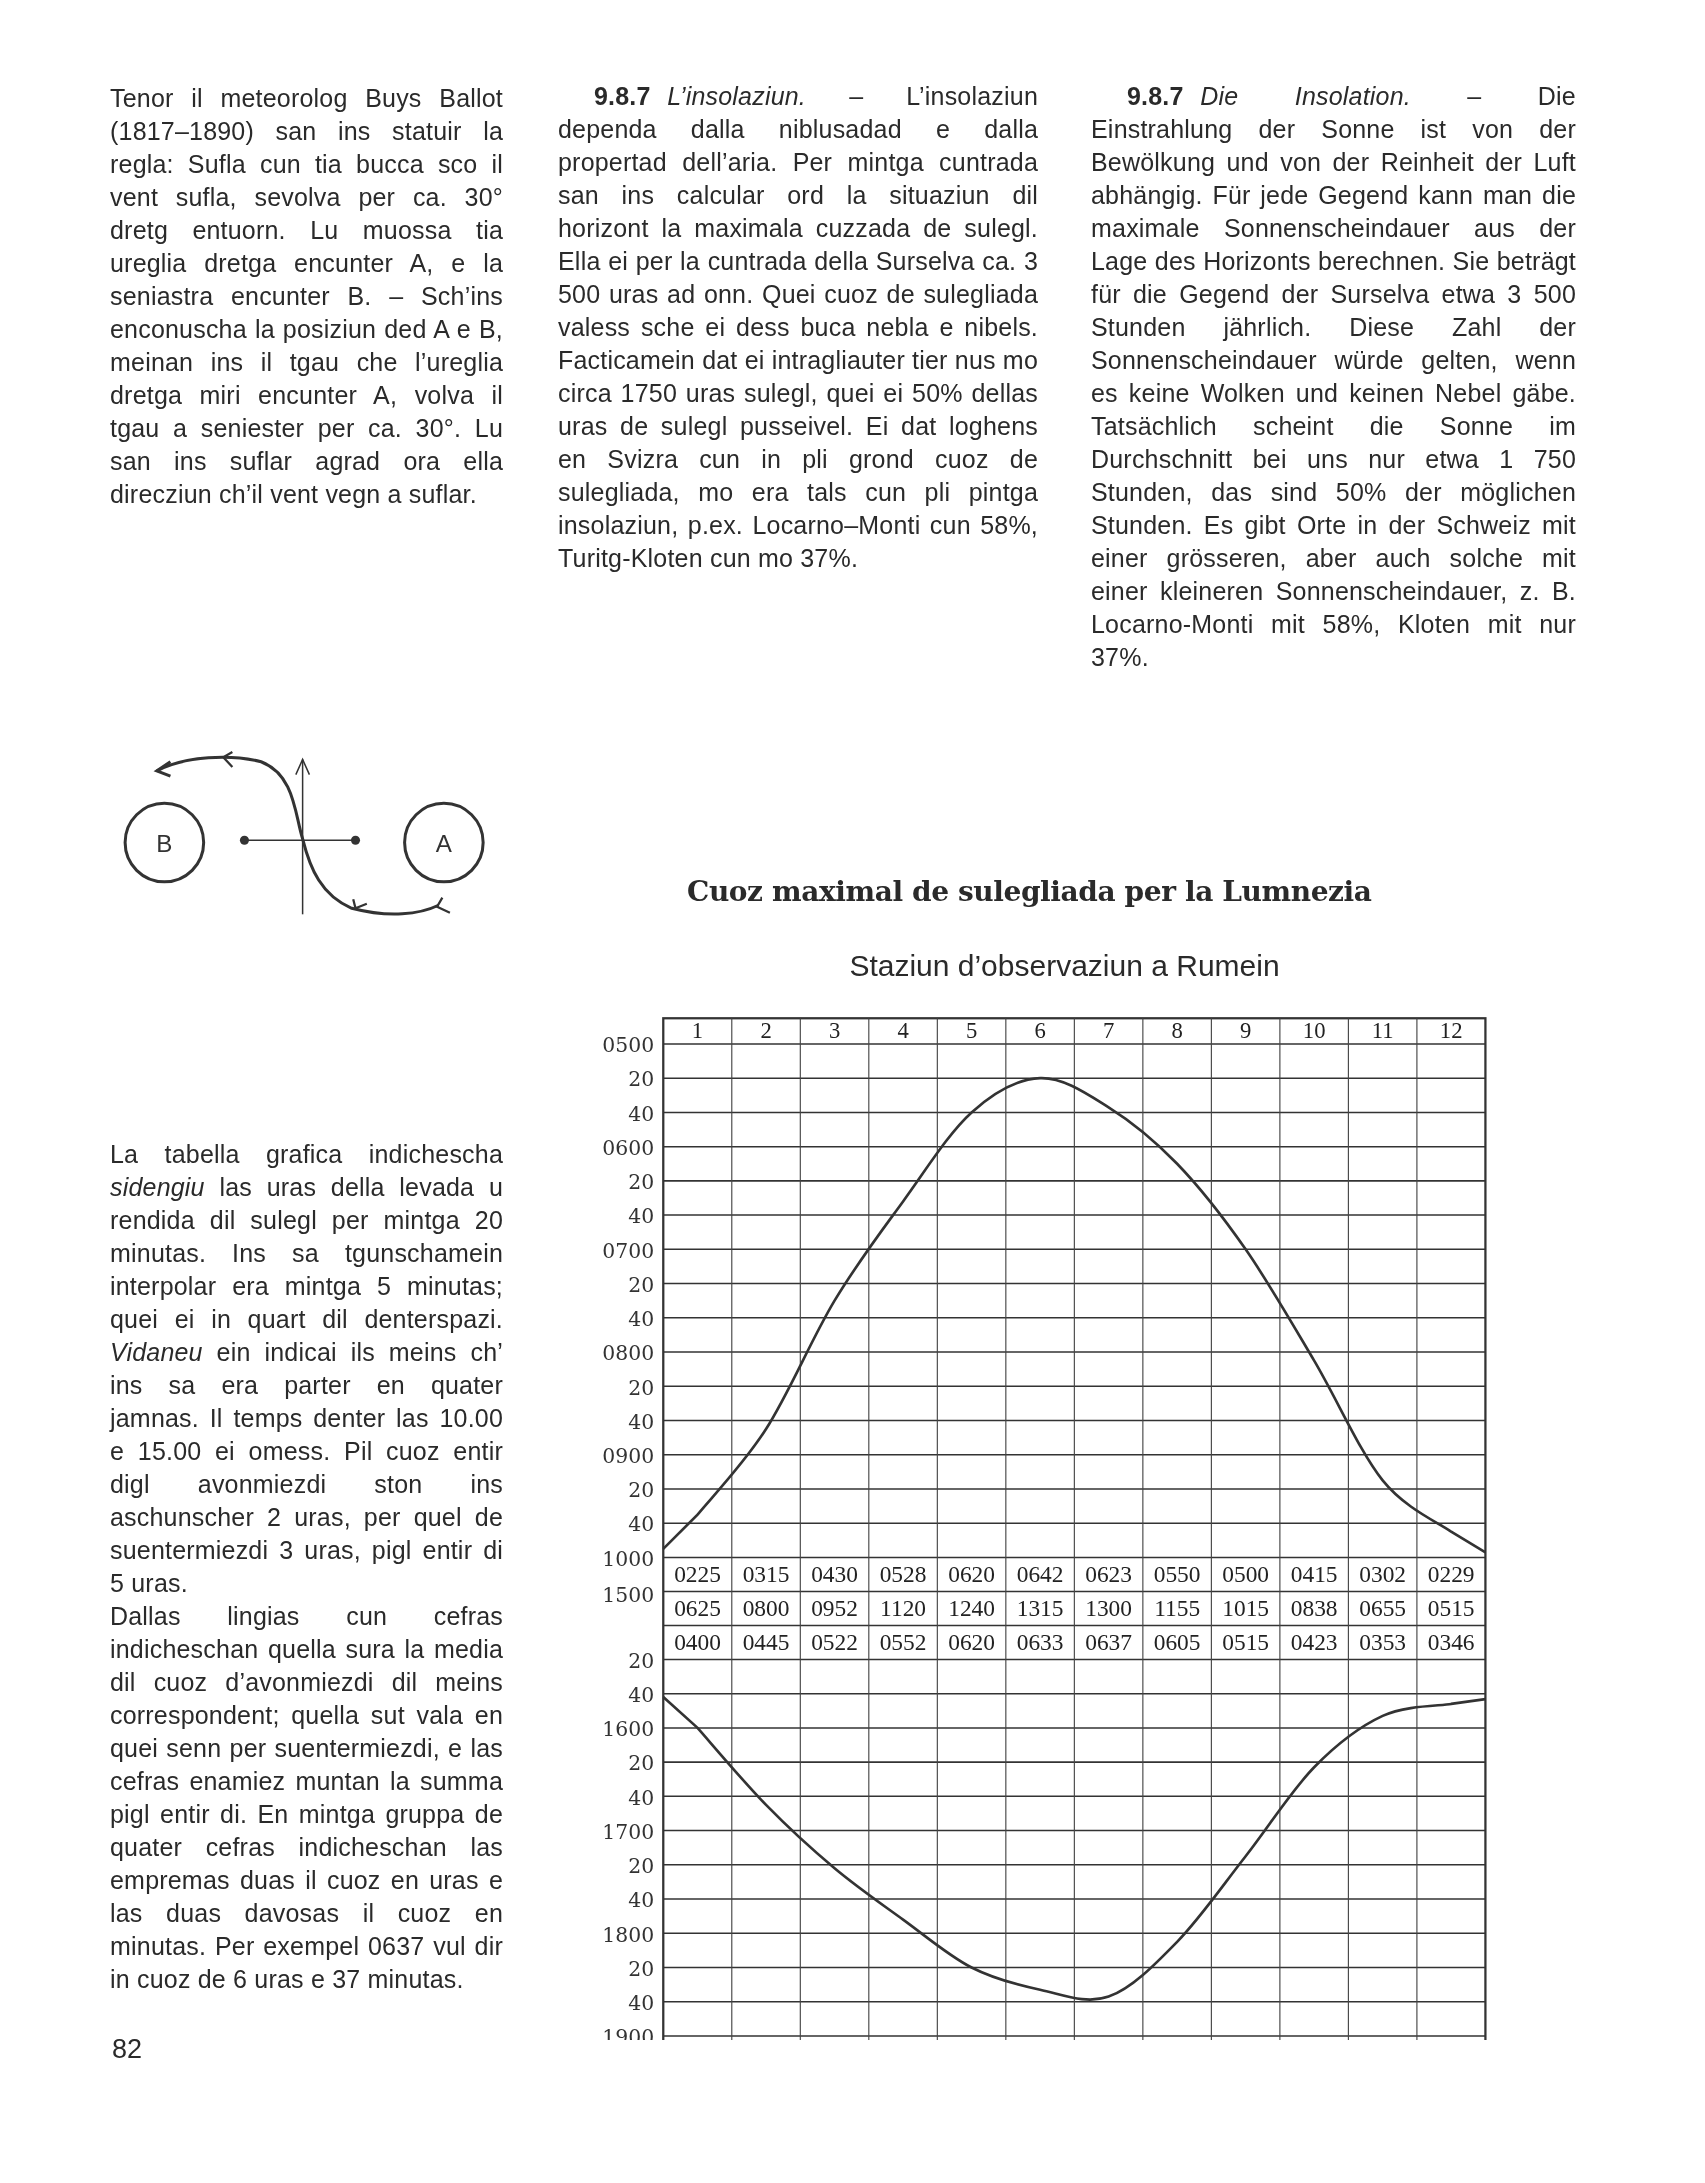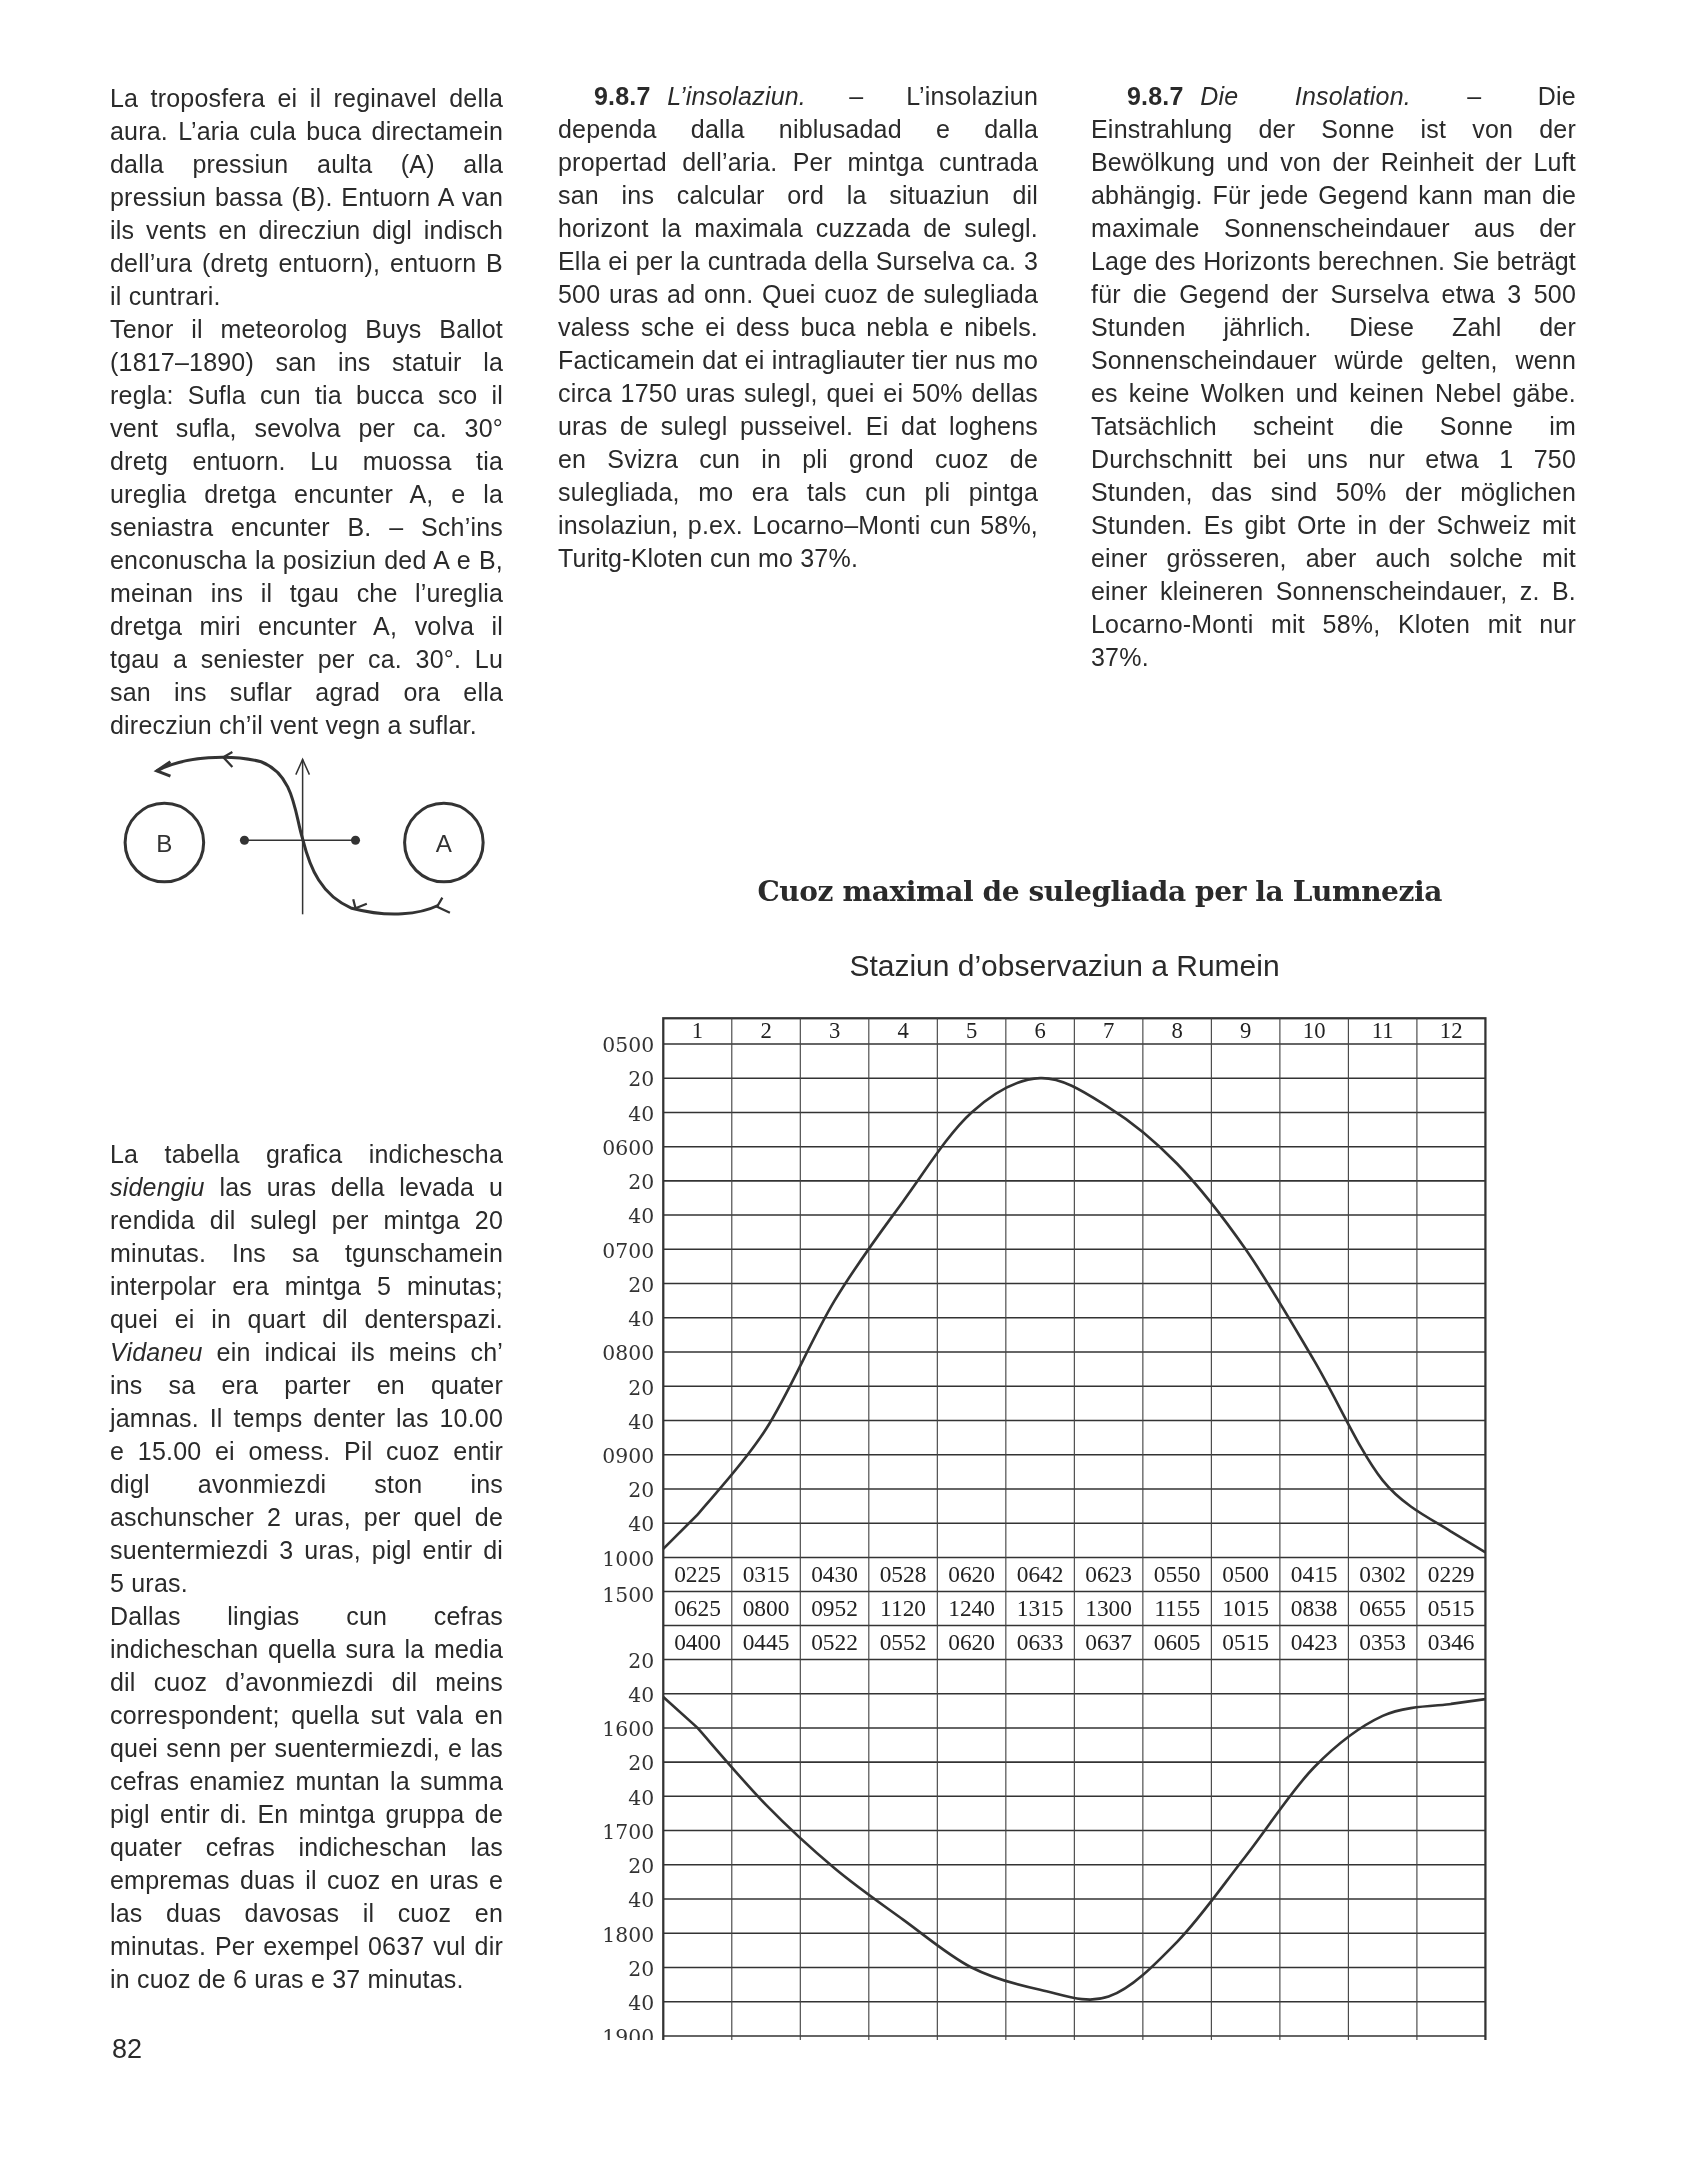--- a/index.html
+++ b/index.html
@@ -8,32 +8,31 @@
   .col p { margin:0; }
   #col1 { left:110px; top:82px; width:393px; }
   #col2 { left:558px; top:80px; width:480px; }
   #col3 { left:1091px; top:80px; width:485px; }
   #col1b { left:110px; top:1138px; width:393px; }
   .bold { font-weight:bold; }
   .ital { font-style:italic; }
   .sec { font-weight:bold; margin-right:16.6px;margin-left:36px; }
   #page-num { position:absolute; left:112px; top:2034px; font-size:27px; }
   #diagram { position:absolute; left:110px; top:733px; width:423px; height:204px; }
-  #chart-title { position:absolute; left:687px; top:875px; width:755px; text-align:right; font-family:"DejaVu Serif", serif; font-weight:bold; font-size:28px; letter-spacing:-0.4px; }
+  #chart-title { position:absolute; left:687px; top:875px; width:755px; text-align:left; font-family:"DejaVu Serif", serif; font-weight:bold; font-size:28px; letter-spacing:-0.4px; }
   #chart-subtitle { position:absolute; left:687px; top:949px; width:755px; text-align:center; font-family:Liberation Sans, sans-serif; font-size:30px; }
   #chart { position:absolute; left:559px; top:997px; width:937px; height:1043px; }
   .axl { font-family:"DejaVu Serif", serif; font-size:27px; fill:#333; }
   .tcell { font-family:"Liberation Serif", serif; font-size:31px; fill:#222; }
   .mon { font-family:"Liberation Serif", serif; font-size:30px; fill:#222; }
 </style>
 </head>
 <body>
 
 <div id="col1" class="col">
-  <p>La troposfera ei il reginavel della aura. L’aria cula buca directamein dalla pressiun aulta (A) alla pressiun bassa (B). Entuorn A van ils vents en direcziun digl indisch dell’ura (dretg entuorn), entuorn B il cuntrari.</p>
   <p>Tenor il meteorolog Buys Ballot (1817–1890) san ins statuir la regla: Sufla cun tia bucca sco il vent sufla, sevolva per ca. 30° dretg entuorn. Lu muossa tia ureglia dretga encunter A, e la seniastra encunter B. – Sch’ins enconuscha la posiziun ded A e B, meinan ins il tgau che l’ureglia dretga miri encunter A, volva il tgau a seniester per ca. 30°. Lu san ins suflar agrad ora ella direcziun ch’il vent vegn a suflar.</p>
 </div>
 
 <svg id="diagram" viewBox="0 0 560 270">
   <g fill="none" stroke="#333" stroke-width="4">
     <circle cx="72" cy="145" r="52"></circle>
     <circle cx="442" cy="145" r="52"></circle>
     <path d="M 62 50 C 100 30, 160 28, 200 38 C 245 55, 245 110, 255 140 C 265 180, 280 215, 320 232 C 370 245, 410 240, 435 228"></path>
     <path d="M 80 38 L 62 50 L 80 57"></path>
     <path d="M 162 25 L 150 32 L 162 45" stroke-width="3"></path>

